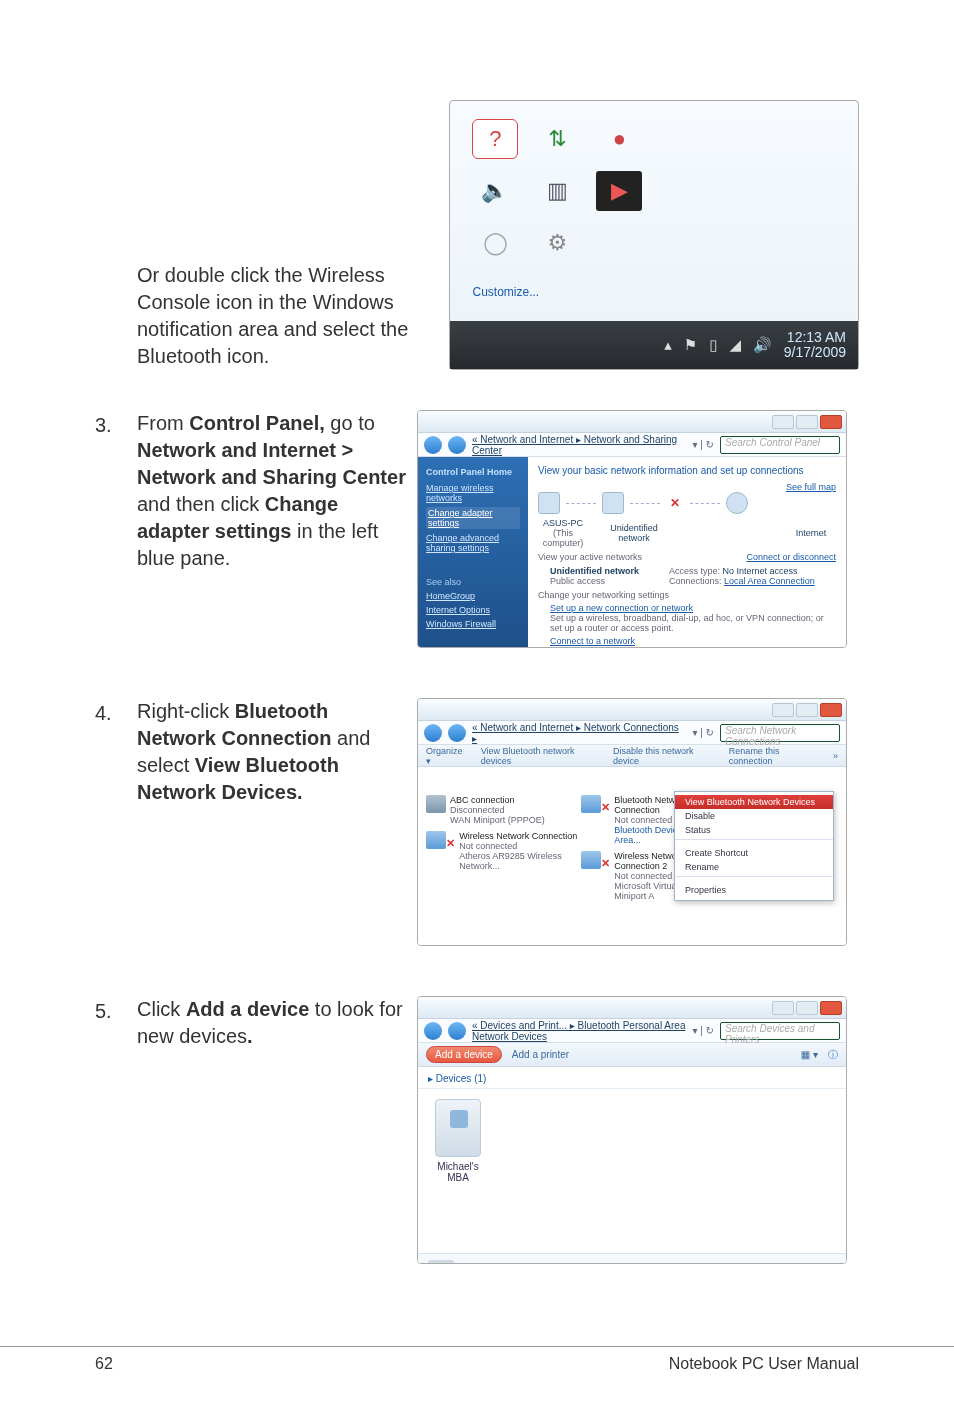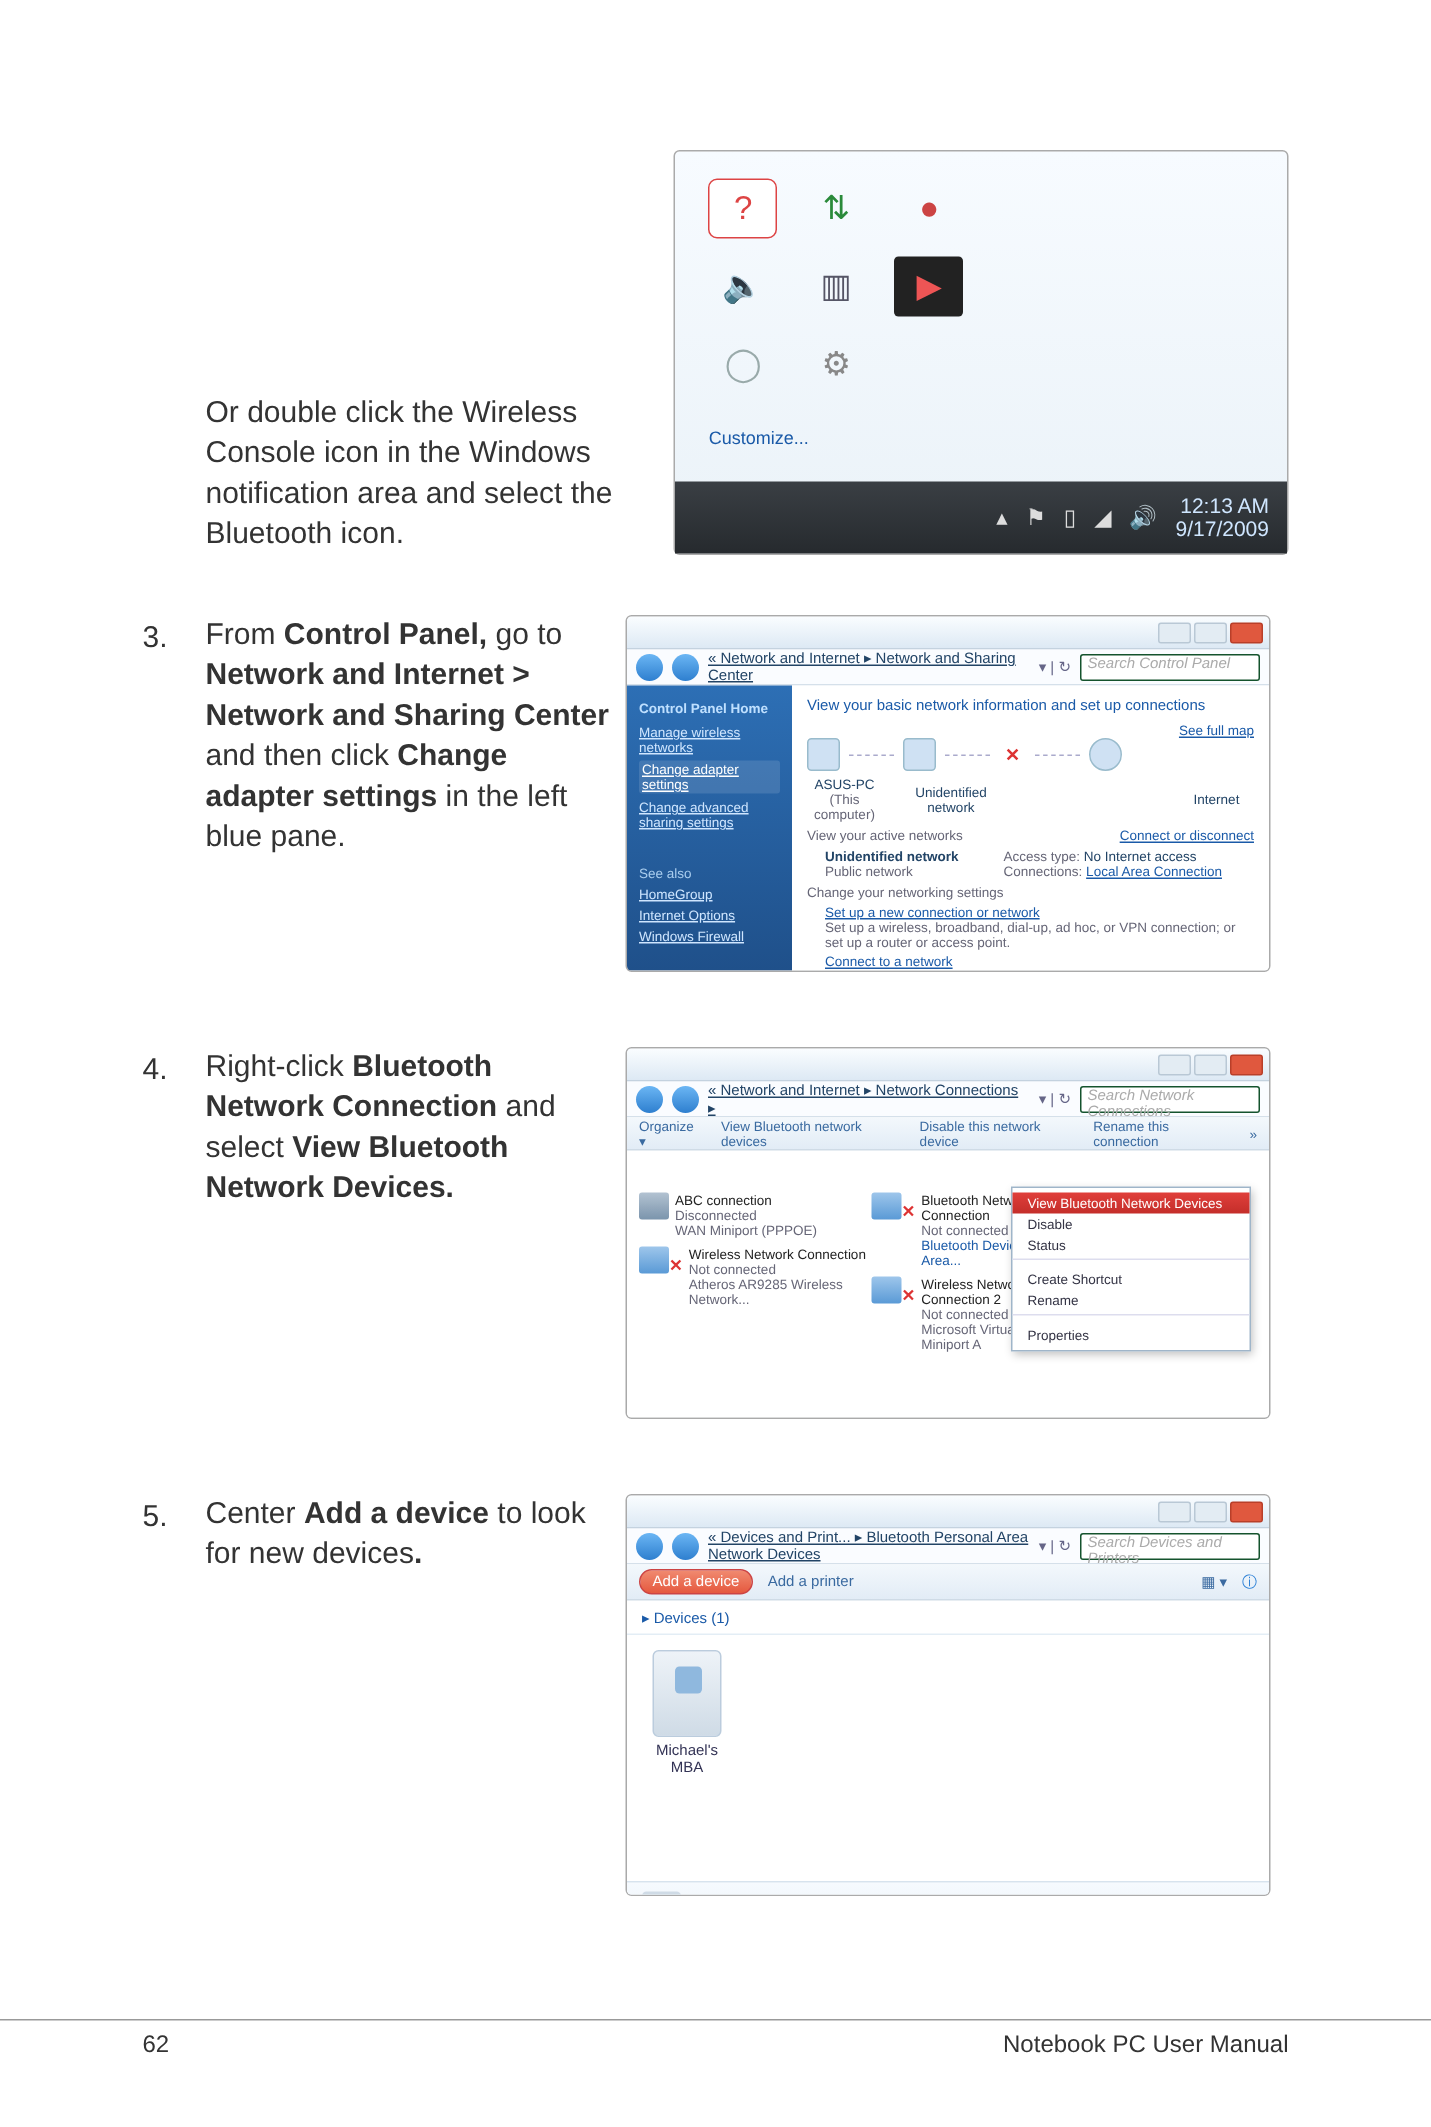--- a/index.html
+++ b/index.html
@@ -150,21 +150,21 @@
               </div>
             <div style="width:80px;text-align:center;">Unidentified network</div>
             <div style="flex:1"></div>
             <div style="width:50px;text-align:center;">Internet</div>
           </div>
           <div style="display:flex;justify-content:space-between;margin-top:4px;">
             <span class="nc-tiny">View your active networks</span>
             <span class="nc-link">Connect or disconnect</span>
           </div>
           <div style="display:flex;gap:30px;margin:4px 0 4px 12px;">
-            <div><b>Unidentified network</b><div class="nc-tiny">Public network</div></div>
+            <div><b>Unidentified network</b><div class="nc-tiny">Public access</div></div>
             <div>
               <div><span class="nc-tiny">Access type:</span> <span>No Internet access</span></div>
               <div><span class="nc-tiny">Connections:</span> <span class="nc-link">Local Area Connection</span></div>
             </div>
           </div>
           <div class="nc-tiny">Change your networking settings</div>
           <div style="margin:3px 0 3px 12px;"><span class="nc-link">Set up a new connection or network</span><div class="nc-tiny">Set up a wireless, broadband, dial-up, ad hoc, or VPN connection; or set up a router or access point.</div></div>
           <div style="margin:3px 0 3px 12px;"><span class="nc-link">Connect to a network</span><div class="nc-tiny">Connect or reconnect to a wireless, wired, dial-up, or VPN network connection.</div></div>
 
         </div>
@@ -258,21 +258,21 @@
             <div>Properties</div>
           </div>
         </div>
       </div>
     </div>
   </div>
 
   <div class="step-row">
     <div class="step-num">5.</div>
     <div class="step-text">
-      <span>Center </span><b>Add a device</b><span> to look for new devices</span><b>.</b>
+      <span>Click </span><b>Add a device</b><span> to look for new devices</span><b>.</b>
     </div>
     <div class="shot winshot" style="width:430px;">
       <div class="winbar">
           <div class="winbtn"></div>
           <div class="winbtn"></div>
           <div class="winbtn close"></div>
         </div>
       <div class="addrbar">
         <div class="navbtn"></div>
         <div class="navbtn"></div>

